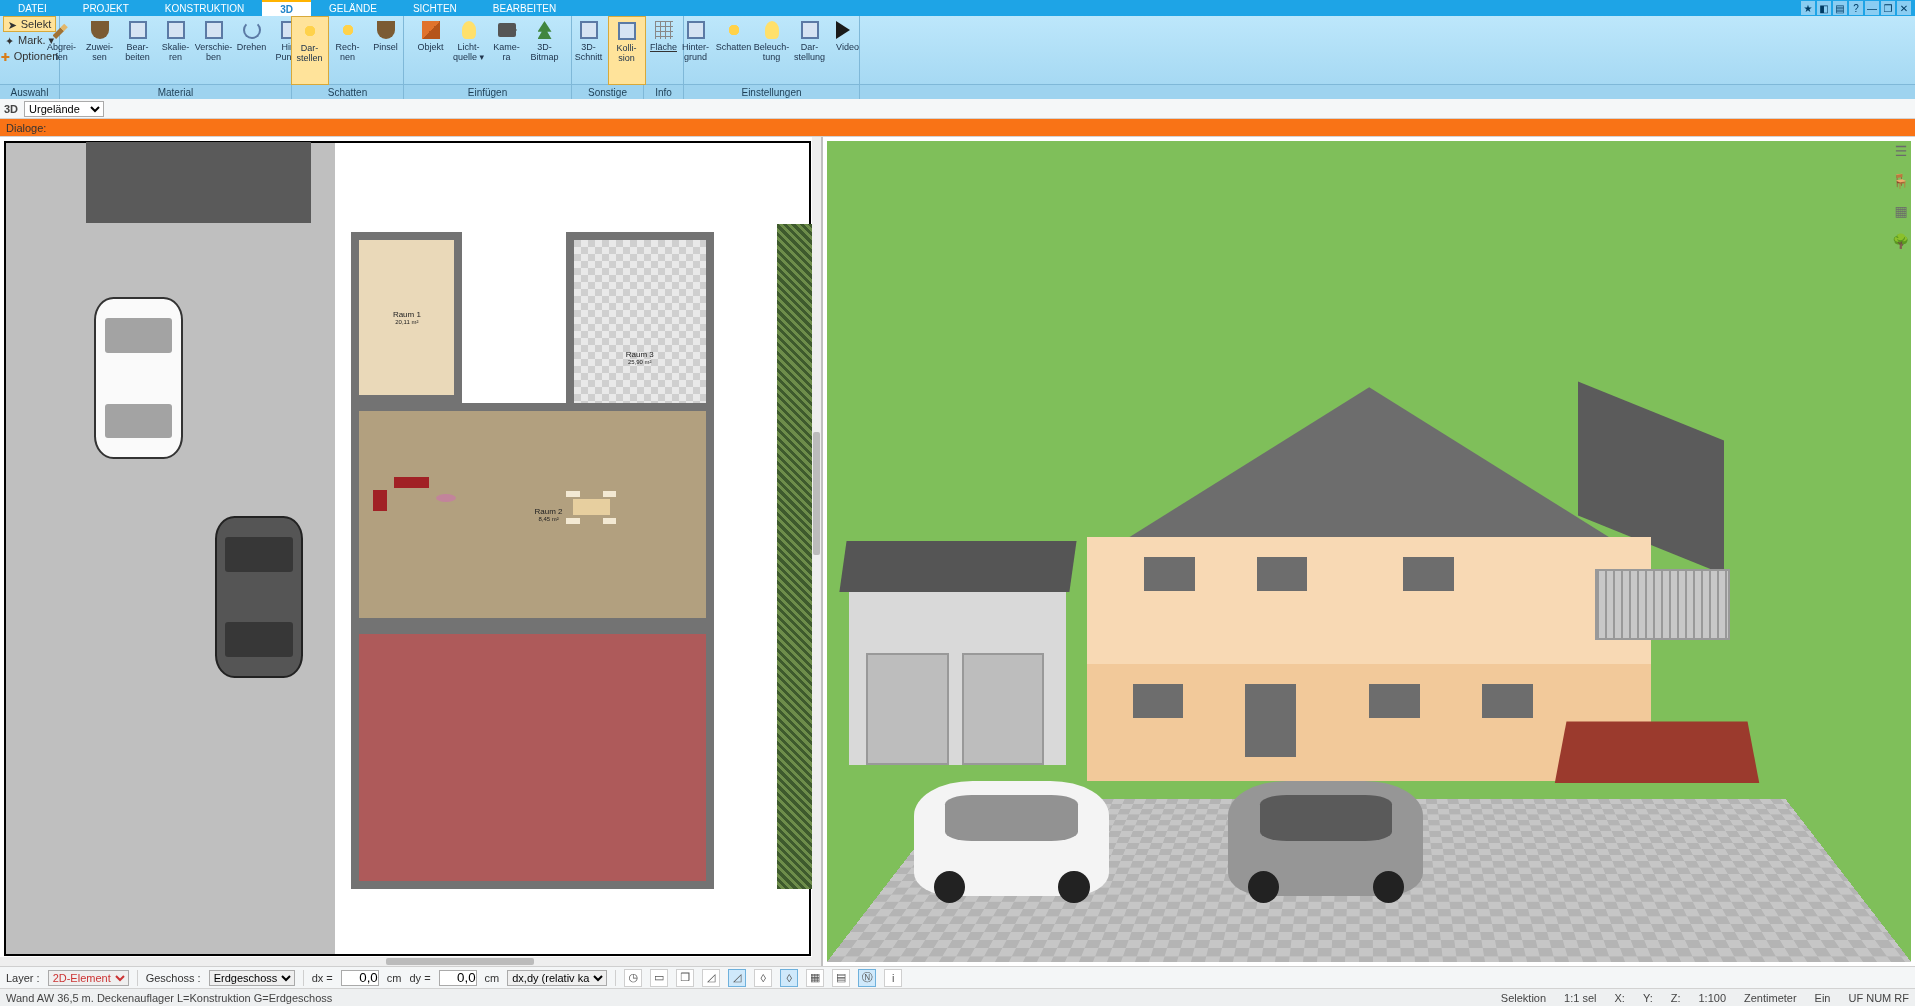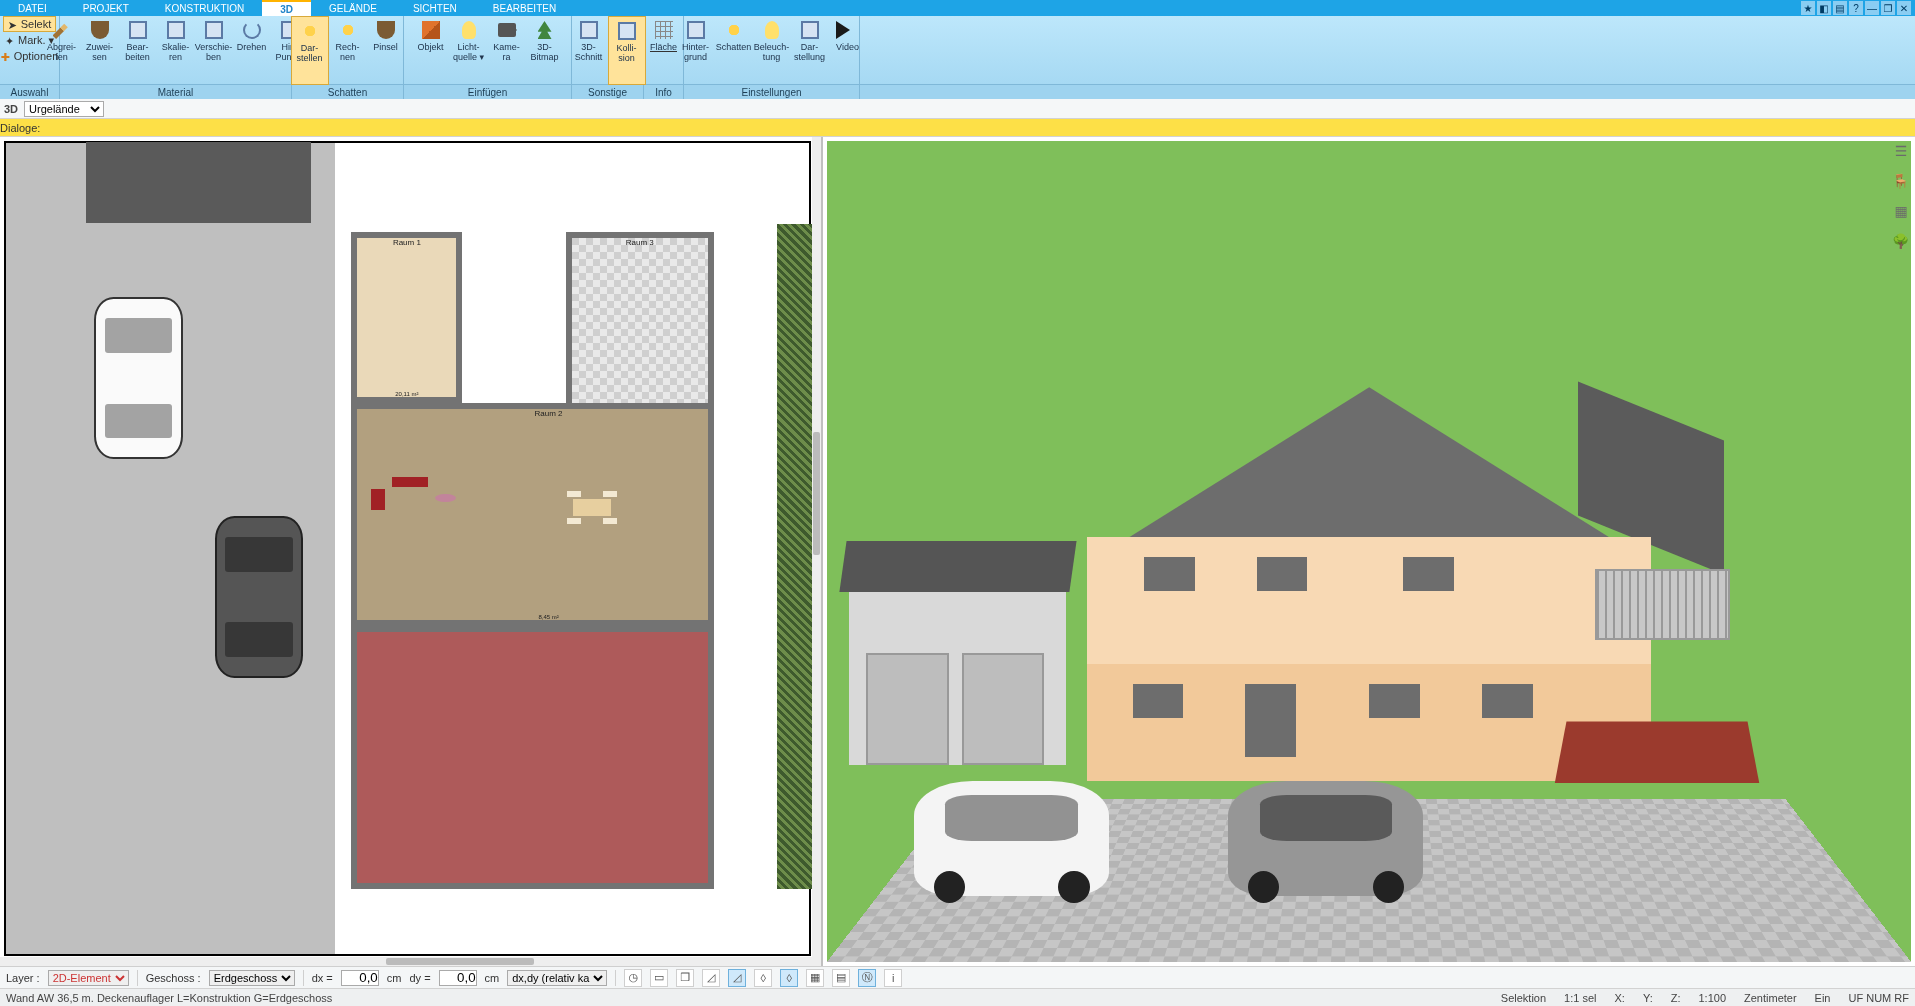--- a/index.html
+++ b/index.html
@@ -24,34 +24,34 @@
 .rbtn { display: flex; flex-direction: column; align-items: center; justify-content: flex-start; padding: 2px 3px 0; width: 38px; height: 69px; cursor: pointer; }
 .rbtn.active { background: #ffe39a; border: 1px solid #d8a93a; }
 .rbtn .ricon { width: 22px; height: 22px; display: flex; align-items: center; justify-content: center; margin: 1px 0; }
 .rbtn .rlbl { font-size: 9px; line-height: 10px; text-align: center; color: #20354d; }
 .group-labels { height: 14px; background: #9ed3ef; display: flex; color: #1d3e55; font-size: 10px; }
 .group-labels span { text-align: center; border-right: 1px solid #7fb8d8; display: flex; align-items: center; justify-content: center; }
 
 
 .sub-bar { height: 20px; background: #f5f7f8; border-bottom: 1px solid #d2d2d2; display: flex; align-items: center; padding: 0 4px; gap: 6px; font-size: 11px; }
 .sub-bar select, .sub-bar input { font-size: 11px; height: 16px; border: 1px solid #aaa; background:#fff; }
-.dlg-bar { height: 18px; background: #fde047; border-bottom: 1px solid #d2d2d2; padding: 0 0; display:flex; align-items:center; font-size: 11px; }
+.dlg-bar { height: 18px; background: #f97316; border-bottom: 1px solid #d2d2d2; padding: 0 6px; display:flex; align-items:center; font-size: 11px; }
 
 
 .workspace { flex: 1; display: flex; min-height: 0; position: relative; }
 .pane { position: relative; overflow: hidden; background: #fff; }
 .pane-left { flex: 0 0 43%; border-right: 2px solid #c0c0c0; }
 .pane-right { flex: 1; }
 
 
 .floorplan { position: absolute; inset: 4px 10px 10px 4px; border: 2px solid #000; background: #fff; }
 .driveway { position: absolute; top: 0; left: 0; width: 41%; height: 100%; background: #bfbfbf; }
 .garage2d { position: absolute; top: -1px; left: 10%; width: 28%; height: 10%; background: #5a5a5a; }
 .building { position: absolute; top: 11%; left: 43%; width: 46%; height: 81%; }
-.room { position: absolute; border: 6px solid #737373; font-size: 8px; display: flex; align-items: center; justify-content: space-between; flex-direction: column; color:#222; }
+.room { position: absolute; border: 8px solid #737373; font-size: 8px; display: flex; align-items: center; justify-content: center; flex-direction: column; color:#222; }
 .room small { font-size: 6px; }
 .r1 { top: 0; left: 0; width: 30%; height: 26%; background: #ead9b9; }
 .r4 { top: 0; left: 30%; width: 28%; height: 26%; background: #e8d4b2; }
 .r3 { top: 0; left: 58%; width: 40%; height: 38%;
       background: repeating-conic-gradient(#e9e9e9 0 25%, #cfcfcf 0 50%);
       background-size: 14px 14px; }
 .r2 { top: 26%; left: 0; width: 98%; height: 34%; background: #b2a07f; padding-left: 32px; }
 .terrace { top: 60%; left: 0; width: 98%; height: 40%; background: #ae5a5a; }
 .hedge { position: absolute; top: 10%; right: -2%; width: 6%; height: 82%;
          background: repeating-linear-gradient(45deg,#3e5a2d 0 3px,#6d8d4a 3px 6px); }

